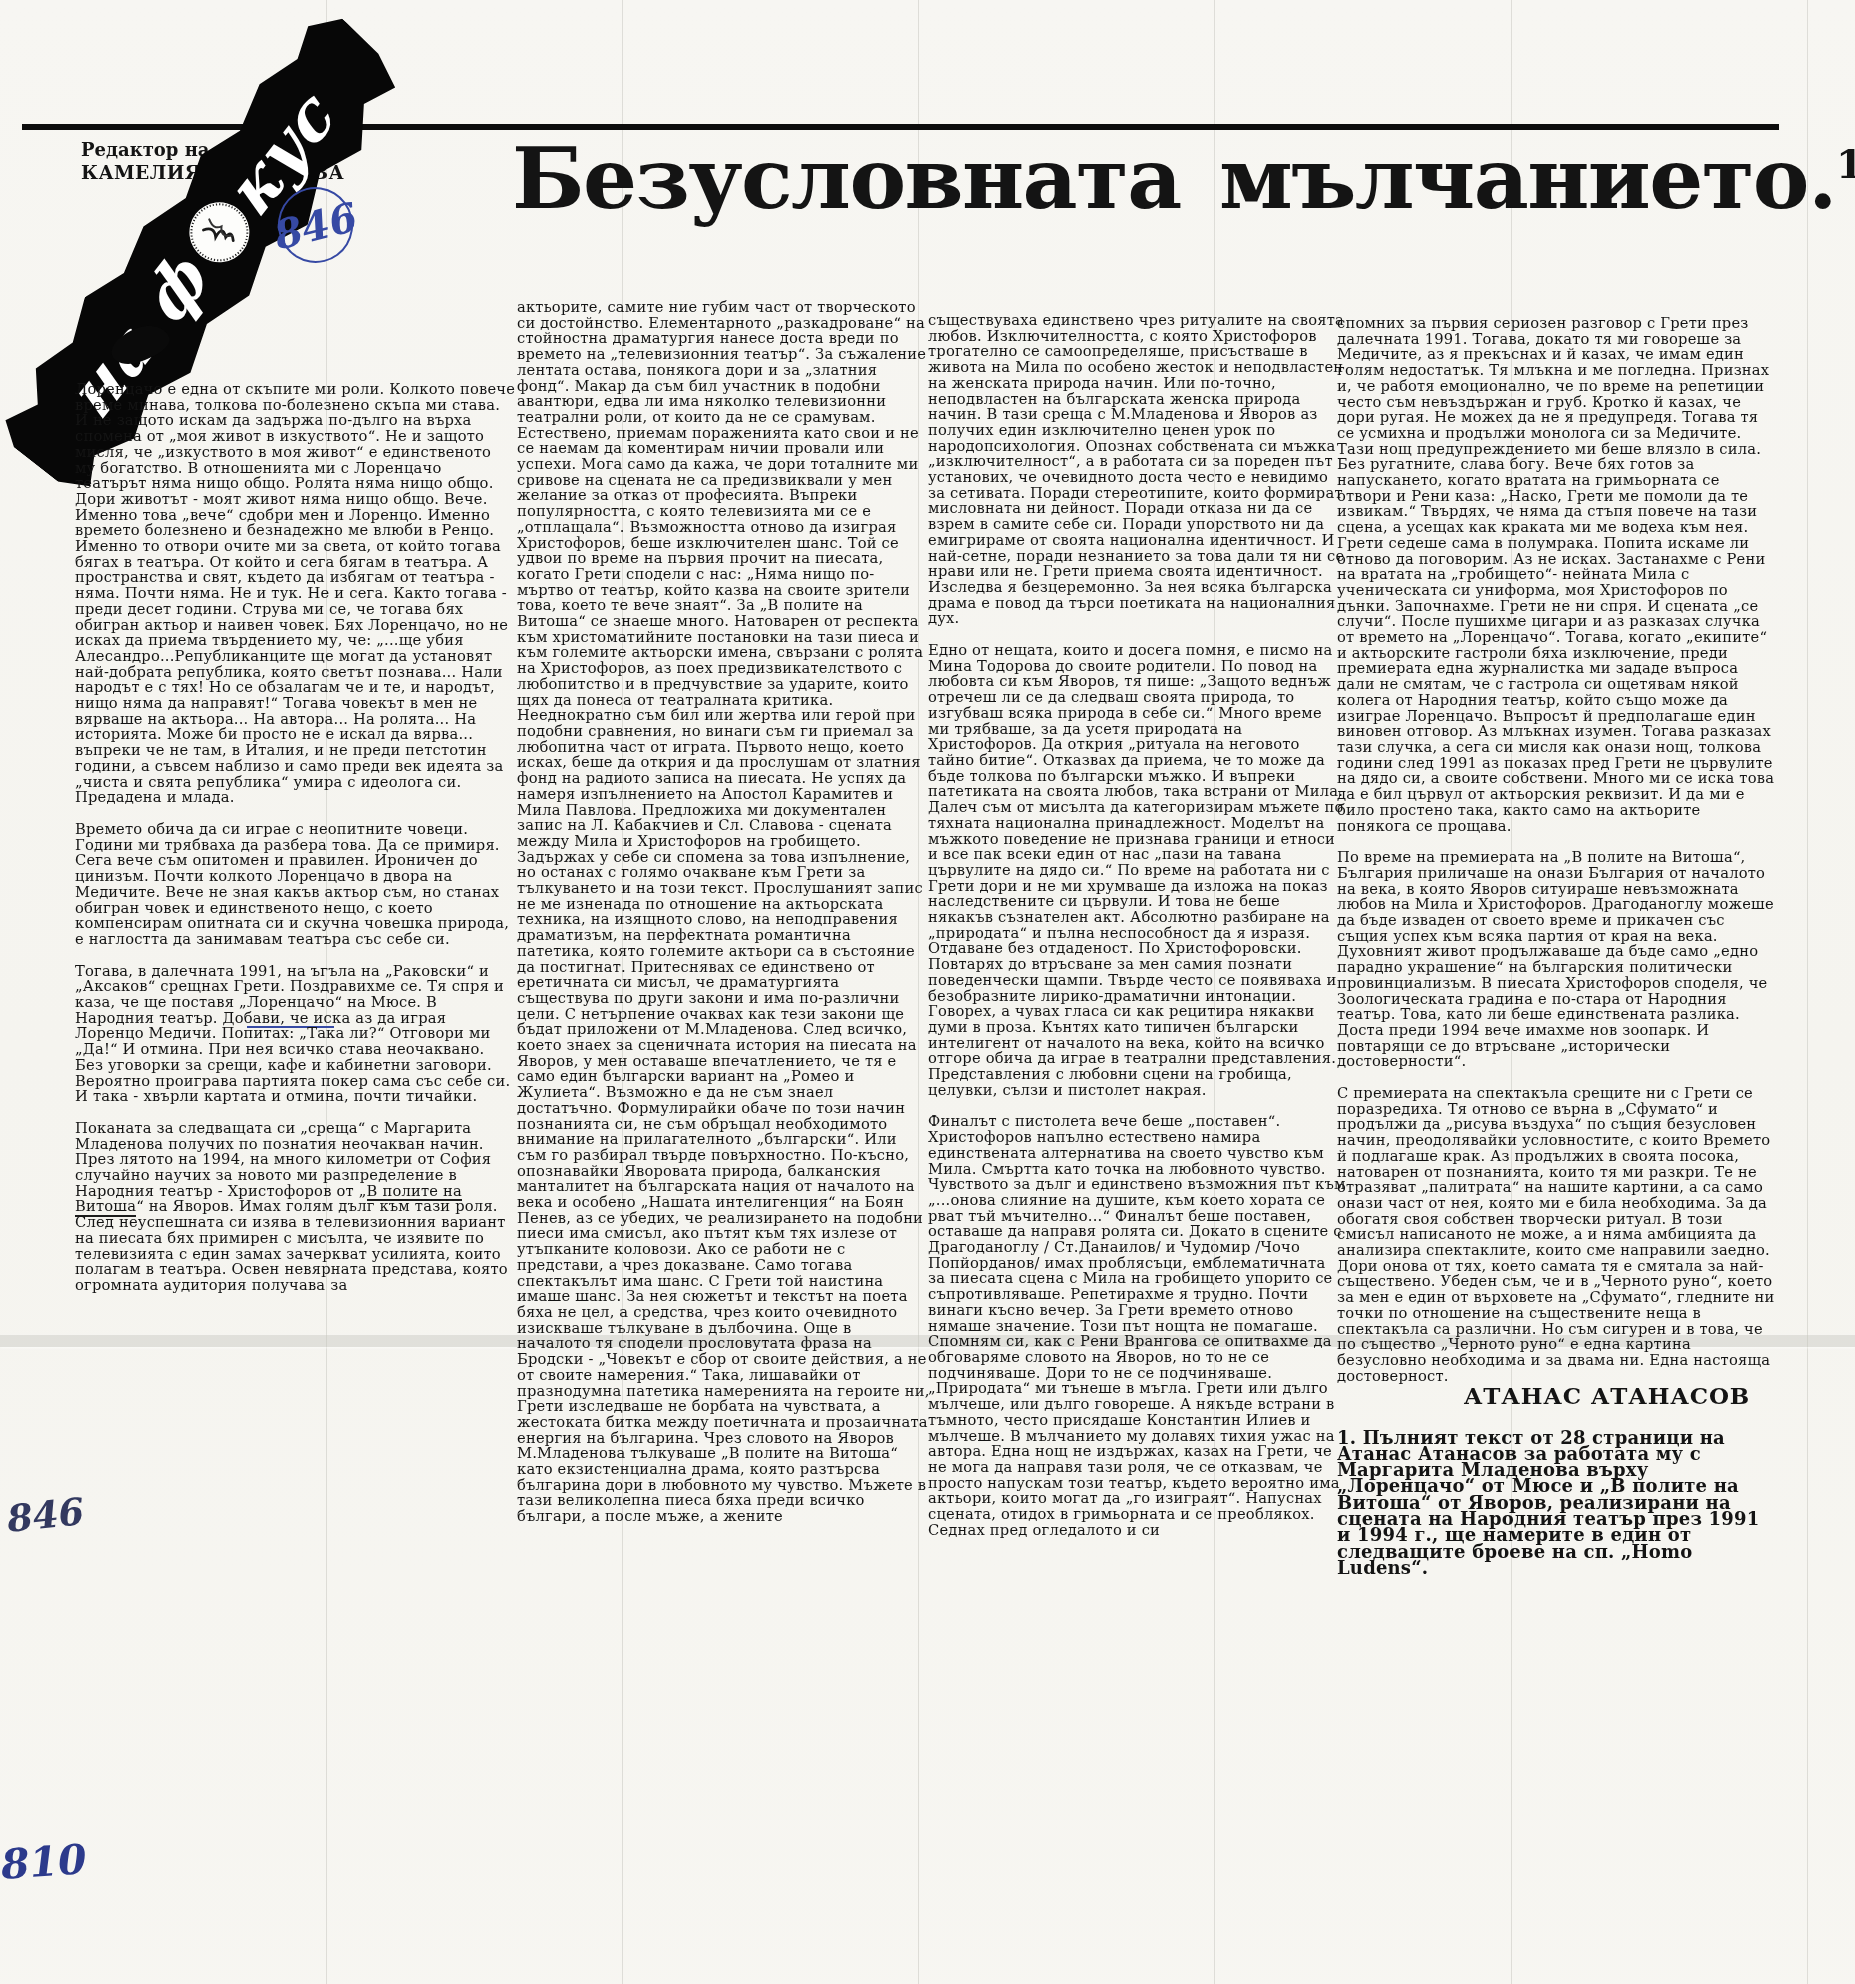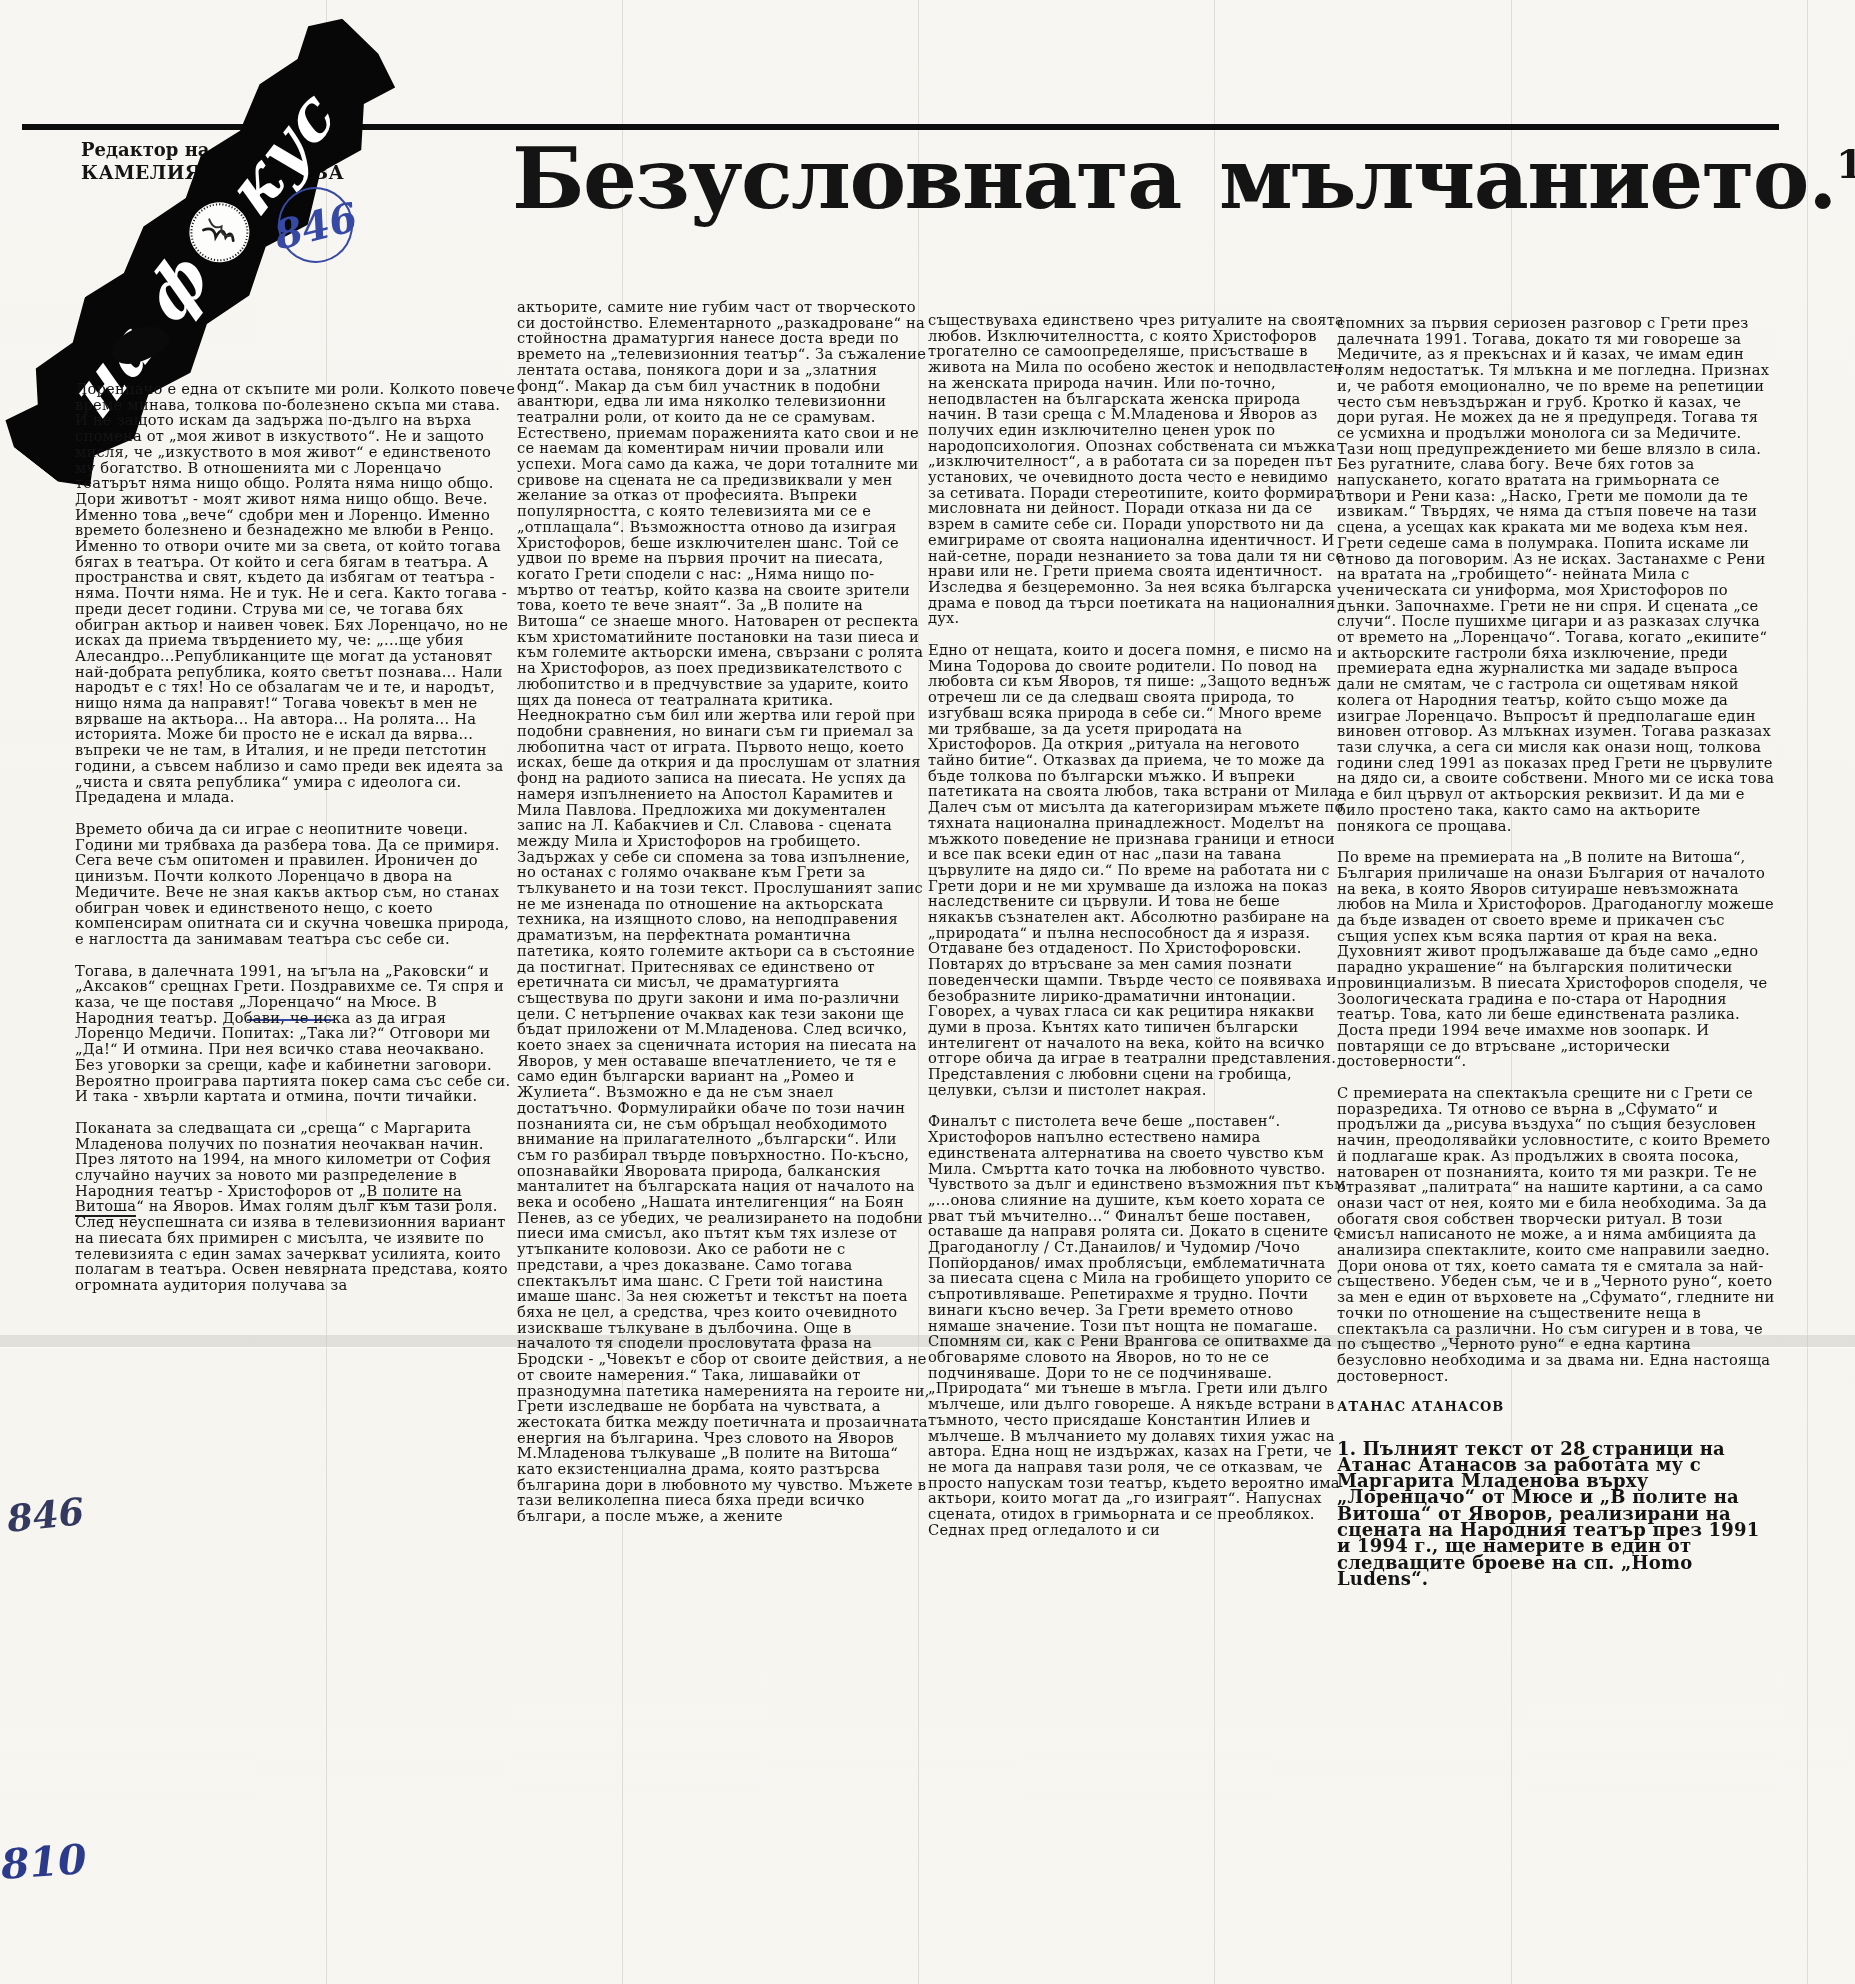--- a/index.html
+++ b/index.html
@@ -34,27 +34,27 @@
   }
   
   .title{position:absolute;left:512px;top:117px;width:1262px;font-weight:bold;letter-spacing:-1.6px;}
   .title .l1{font-size:85px;line-height:91px;word-spacing:28px;white-space:nowrap;}
   .title .l2{font-size:85px;line-height:94px;word-spacing:10.3px;white-space:nowrap;}
   .title sup{font-size:40px;vertical-align:30px;letter-spacing:0;}
   
   .col{position:absolute;font-size:14.7px;line-height:15.7px;letter-spacing:0.2px;text-align:left;}
   .col p{margin:0 0 16px 0;}
   .col p:last-child{margin-bottom:0;}
-  .u-blue{border-bottom:2.8px solid #3649a4;padding-bottom:9px;}
+  .u-blue{border-bottom:2.8px solid #3649a4;padding-bottom:16px;}
   .u-dark{border-bottom:2.4px solid #1c1c1c;padding-bottom:0.4px;}
   #c1{left:75px; top:381px; width:441px;}
   #c2{left:517px;top:299px; width:413px;}
   #c3{left:928px;top:312px; width:418px;}
   #c4{left:1337px;top:315px; width:441px;}
-  .byline{margin-top:16px;padding-right:28px;font-weight:bold;font-size:13px;letter-spacing:0.8px;}
+  .byline{margin-top:5px;text-align:right;padding-right:28px;font-weight:bold;font-size:23px;letter-spacing:0.8px;}
   .footnote{margin-top:25.4px;font-weight:bold;font-size:18px;line-height:16.3px;}
   
   .hand{font-style:italic;}
   .m846{position:absolute;left:7.1px;top:1493px;transform:rotate(-6deg);font-size:37px;color:#33395f;font-weight:bold;}
   .m810{position:absolute;left:0.8px;top:1838px;transform:rotate(-4deg);font-size:41px;color:#2c3a8c;font-weight:bold;}
   @supports ((-webkit-background-clip:text) or (background-clip:text)){
     .six{
       background-image:radial-gradient(#2e2e2e 0.7px,rgba(0,0,0,0) 0.7px);
       background-size:2.8px 2.8px;
       -webkit-background-clip:text;background-clip:text;

